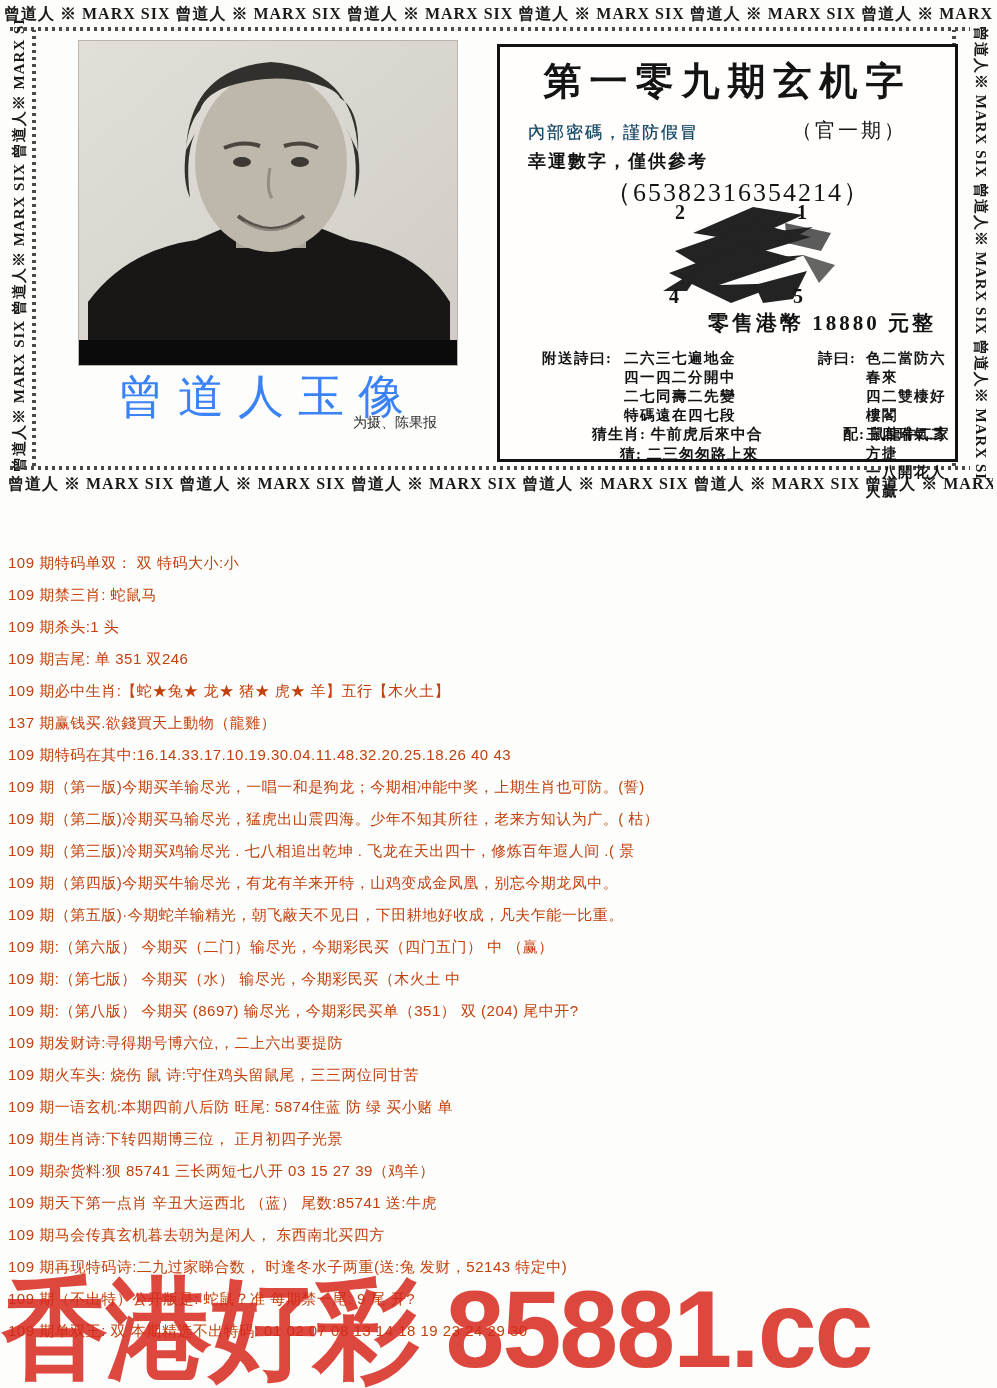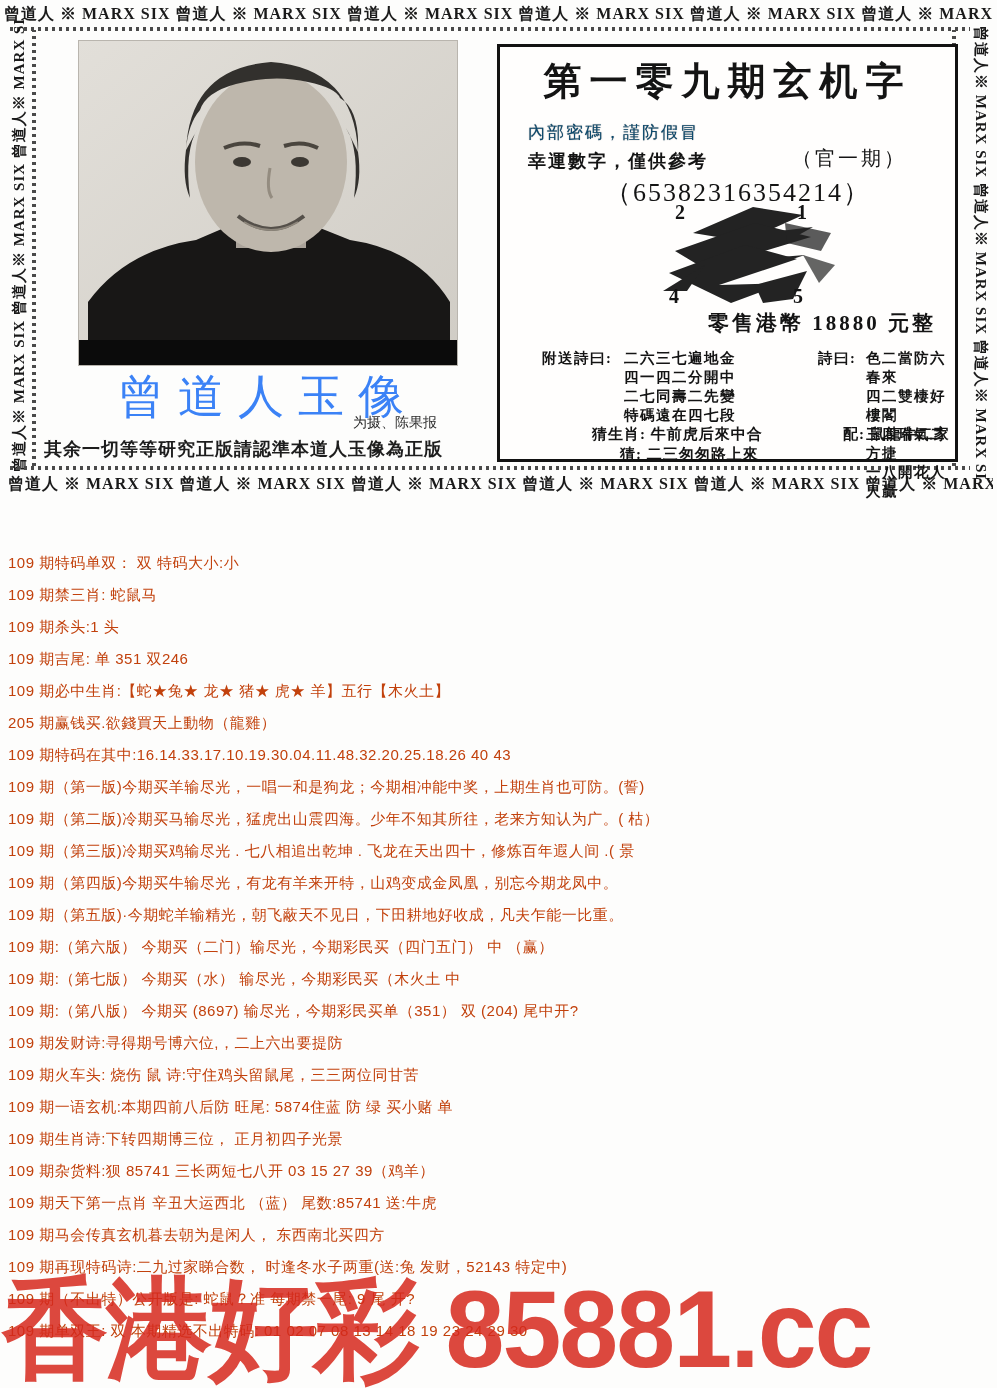--- a/index.html
+++ b/index.html
@@ -59,21 +59,21 @@
     font-family:"Liberation Serif", serif; color:#141414;
   }
   .mb-title {
     position:absolute; left:0; top:9px; width:100%; text-align:center;
     font-size:38px; font-weight:bold; letter-spacing:8px;
   }
   .mb-row1 {
     position:absolute; left:28px; top:74px; font-size:17px; color:#0c4a6e;
     text-shadow:0 0 1px #777; letter-spacing:2px;
   }
-  .mb-row1r { position:absolute; left:292px; top:70px; font-size:20px; letter-spacing:3px;margin-top:28px; }
+  .mb-row1r { position:absolute; left:292px; top:70px; font-size:20px; letter-spacing:3px; }
   .mb-row2 { position:absolute; left:28px; top:102px; font-size:18px; font-weight:bold; letter-spacing:2px; }
   .mb-lucky { position:absolute; left:105px; top:128px; font-size:26px; letter-spacing:2px; }
 
   .mb-blot { position:absolute; left:135px; top:152px; width:220px; height:112px; }
   .blot-num { position:absolute; font-size:20px; font-weight:bold; font-family:"Liberation Serif", serif; }
   .bn2 { left:40px;  top:2px; }
   .bn1 { left:162px; top:2px; }
   .bn4 { left:34px;  top:86px; }
   .bn5 { left:158px; top:86px; }
 
@@ -147,21 +147,20 @@
       <path d="M160,176 q33,26 66,0" stroke="#55504a" stroke-width="4" fill="none"></path>
       <path d="M166,182 q27,16 54,0" stroke="#8d867b" stroke-width="2" fill="none"></path>
 
       <rect x="0" y="300" width="380" height="26" fill="#0b0b0b"></rect>
 
       <rect x="0" y="0" width="380" height="326" fill="none" stroke="#b9b5ae" stroke-width="2"></rect>
     </svg>
   </div>
   <div class="caption">曾道人玉像</div>
   <div class="credit">为摄、陈果报</div>
-  <div class="photo-note">其余一切等等研究正版請認準本道人玉像為正版</div>
 
   <div class="mbox">
     <div class="mb-title">第一零九期玄机字</div>
     <div class="mb-row1">內部密碼，謹防假冒</div>
     <div class="mb-row1r">（官一期）</div>
     <div class="mb-row2">幸運數字，僅供參考</div>
     <div class="mb-lucky">（65382316354214）</div>
 
     <div class="mb-blot">
       <span class="blot-num bn2">2</span>
@@ -203,21 +202,21 @@
     <div class="mb-pair">配: 鼠龍牛二家</div>
     <div class="mb-guess2">猜: 二三匆匆路上來</div>
   </div>
 
   <div class="tips">
     <div class="tip-line">109 期特码单双：  双  特码大小:小</div>
     <div class="tip-line">109 期禁三肖: 蛇鼠马</div>
     <div class="tip-line">109 期杀头:1 头</div>
     <div class="tip-line">109 期吉尾: 单 351 双246</div>
     <div class="tip-line">109 期必中生肖:【蛇★兔★ 龙★ 猪★ 虎★ 羊】五行【木火土】</div>
-    <div class="tip-line">205 期赢钱买.欲錢買天上動物（龍雞）</div>
+    <div class="tip-line">137 期赢钱买.欲錢買天上動物（龍雞）</div>
     <div class="tip-line">109 期特码在其中:16.14.33.17.10.19.30.04.11.48.32.20.25.18.26 40 43</div>
     <div class="tip-line">109 期（第一版)今期买羊输尽光，一唱一和是狗龙；今期相冲能中奖，上期生肖也可防。(誓)</div>
     <div class="tip-line">109 期（第二版)冷期买马输尽光，猛虎出山震四海。少年不知其所往，老来方知认为广。( 枯）</div>
     <div class="tip-line">109 期（第三版)冷期买鸡输尽光 . 七八相追出乾坤 . 飞龙在天出四十，修炼百年遐人间 .( 景</div>
     <div class="tip-line">109 期（第四版)今期买牛输尽光，有龙有羊来开特，山鸡变成金凤凰，别忘今期龙凤中。</div>
     <div class="tip-line">109 期（第五版)·今期蛇羊输精光，朝飞蔽天不见日，下田耕地好收成，凡夫乍能一比重。</div>
     <div class="tip-line">109 期:（第六版） 今期买（二门）输尽光，今期彩民买（四门五门） 中 （赢）</div>
     <div class="tip-line">109 期:（第七版） 今期买（水） 输尽光，今期彩民买（木火土 中</div>
     <div class="tip-line">109 期:（第八版） 今期买 (8697) 输尽光，今期彩民买单（351） 双 (204) 尾中开?</div>
     <div class="tip-line">109 期发财诗:寻得期号博六位,，二上六出要提防</div>

